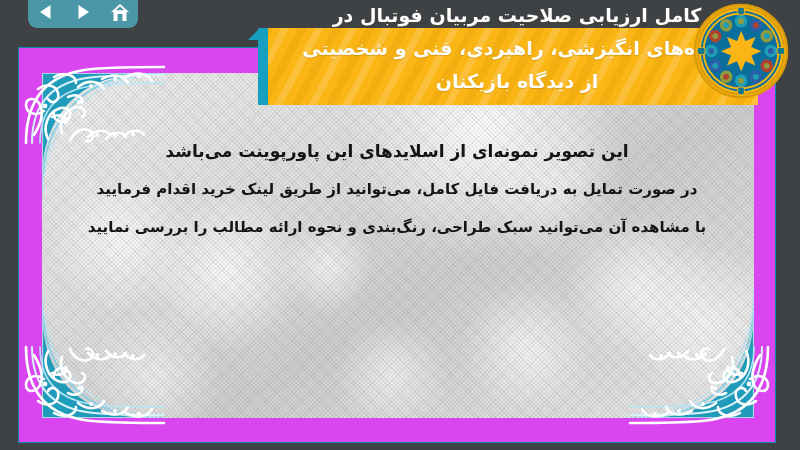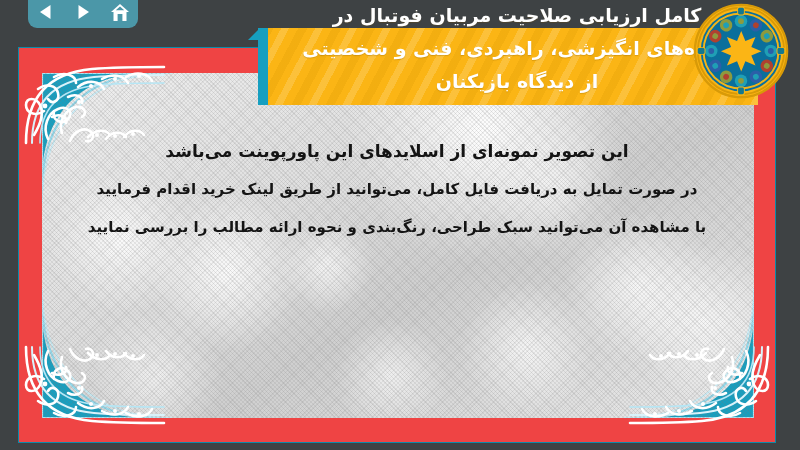--- a/index.html
+++ b/index.html
@@ -9,21 +9,21 @@
     font-family:"DejaVu Sans","Liberation Sans",sans-serif;
     position:relative;
   }
 
   
   #stage{position:absolute;inset:0;width:800px;height:450px;overflow:hidden;background:#3e4244;}
 
   
   #slide-frame{
     position:absolute;left:18px;top:47px;width:758px;height:396px;
-    background:#ef4444;
+    background:#d946ef;
     box-shadow:0 0 0 1px #0d8aa8 inset;
   }
   
   #slide-page{
     position:absolute;left:24px;top:26px;width:712px;height:345px;
     background:
       radial-gradient(circle at 62% 16%, rgba(255,255,255,.95) 0%, rgba(255,255,255,0) 26%),
       radial-gradient(circle at 26% 58%, rgba(255,255,255,.85) 0%, rgba(255,255,255,0) 14%),
       radial-gradient(circle at 11% 49%, rgba(255,255,255,.8) 0%, rgba(255,255,255,0) 11%),
       radial-gradient(circle at 40% 56%, rgba(255,255,255,.7) 0%, rgba(255,255,255,0) 10%),

